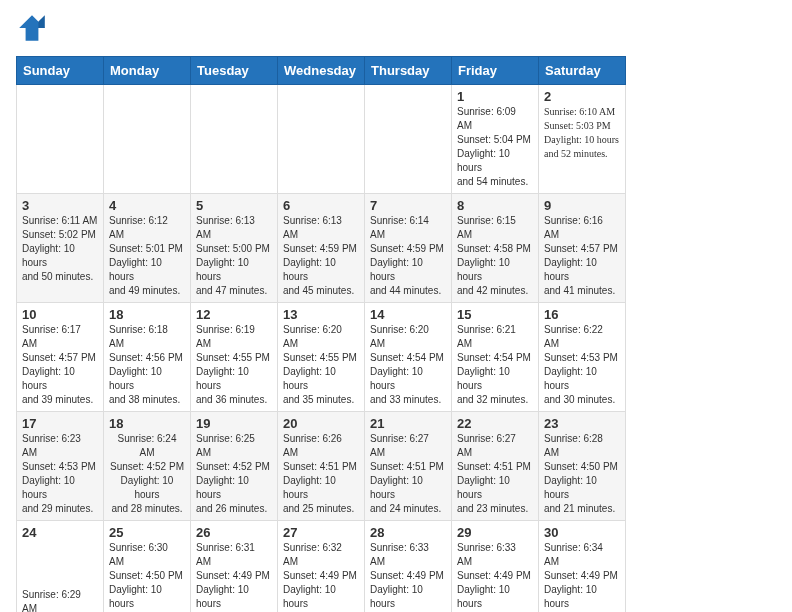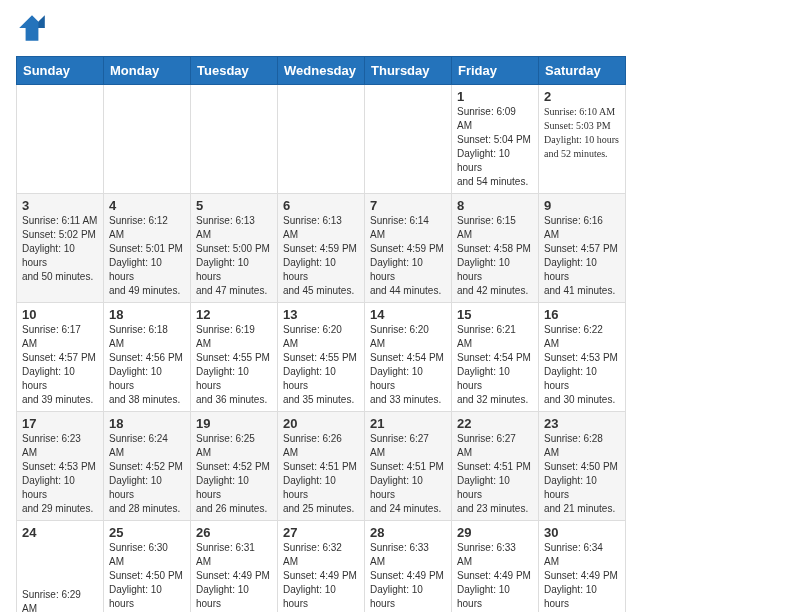--- a/index.html
+++ b/index.html
@@ -263,21 +263,21 @@
         <tr>
           <td>
             <span class="day-num">17</span>
             <div class="day-info" style="white-space: pre-line;">Sunrise: 6:23 AM
 Sunset: 4:53 PM
 Daylight: 10 hours
 and 29 minutes.</div>
           </td>
           <td>
             <span class="day-num">18</span>
-            <div class="day-info" style="white-space: pre-line;">Sunrise: 6:24 AM
+            <div class="day-info" style="white-space: pre-line; text-align: center;">Sunrise: 6:24 AM
 Sunset: 4:52 PM
 Daylight: 10 hours
 and 28 minutes.</div>
           </td>
           <td>
             <span class="day-num">19</span>
             <div class="day-info" style="white-space: pre-line;">Sunrise: 6:25 AM
 Sunset: 4:52 PM
 Daylight: 10 hours
 and 26 minutes.</div>

